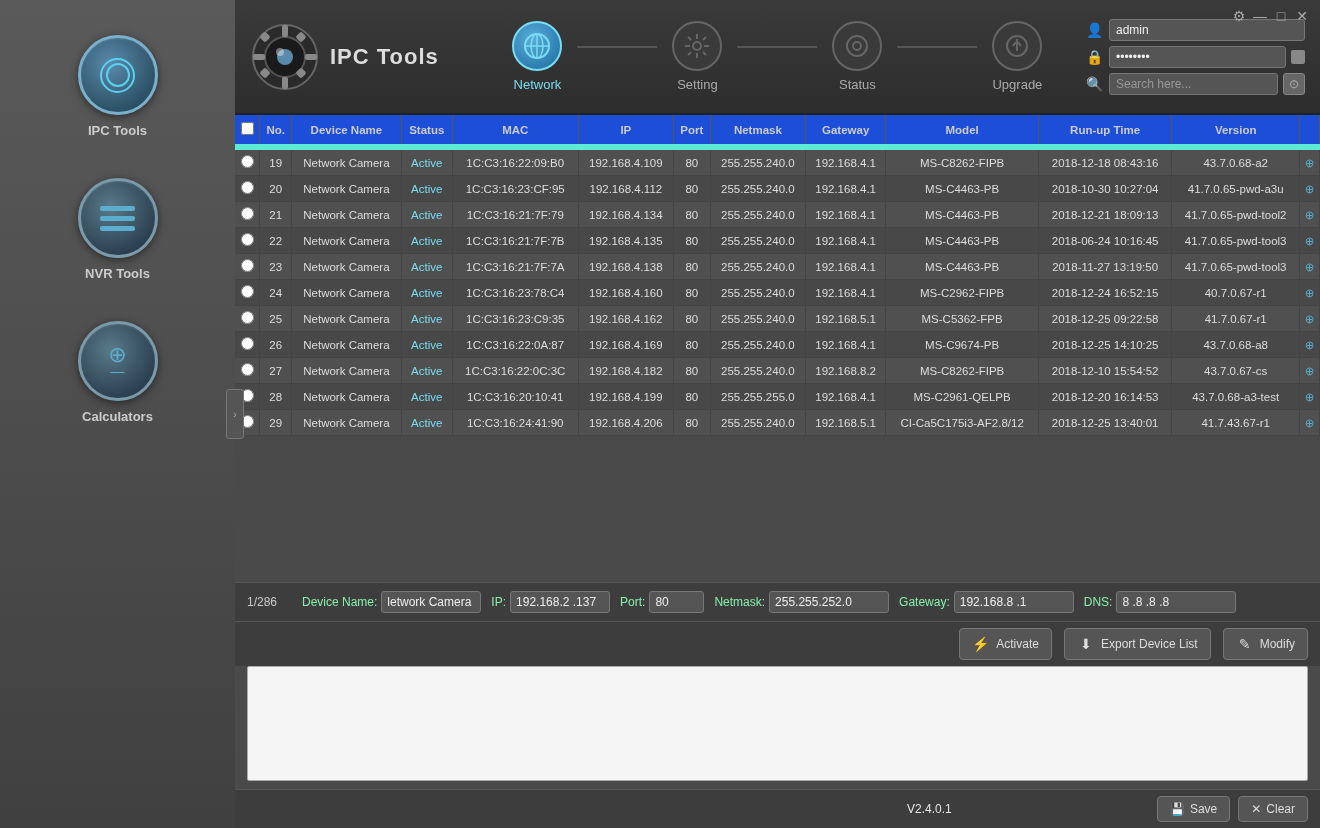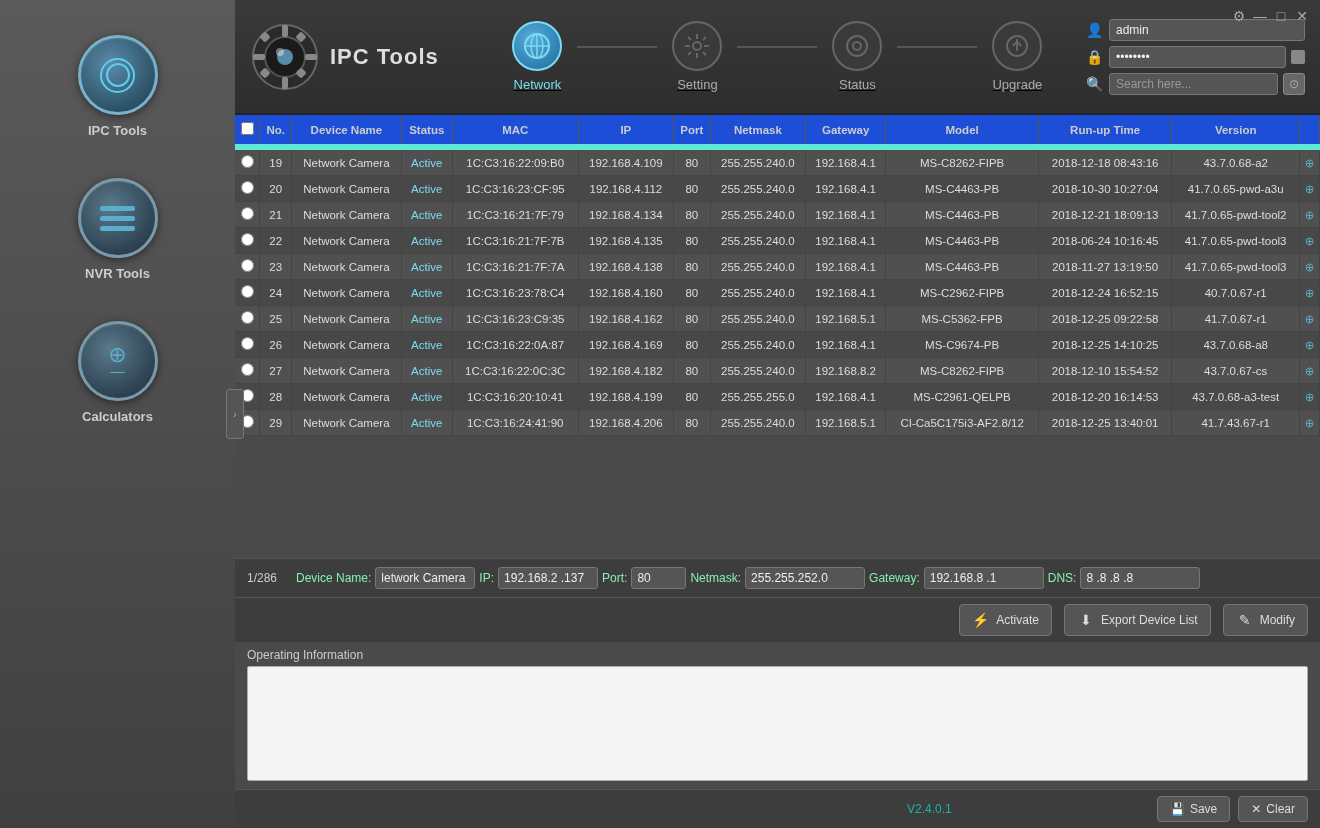--- a/index.html
+++ b/index.html
@@ -114,21 +114,20 @@
       letter-spacing: 1px;
     }
 
     .nav-steps {
       flex: 1;
       display: flex;
       align-items: center;
       justify-content: center;
       gap: 0;
       position: relative;
-      text-decoration: underline;
     }
     .nav-step {
       display: flex;
       flex-direction: column;
       align-items: center;
       gap: 6px;
       cursor: pointer;
       padding: 0 15px;
     }
     .nav-step-circle {
@@ -271,21 +270,21 @@
     .table-scroll::-webkit-scrollbar { width: 10px; }
     .table-scroll::-webkit-scrollbar-track { background: #3a3a3a; }
     .table-scroll::-webkit-scrollbar-thumb { background: #6a6a6a; border-radius: 3px; }
 
     
     .form-bar {
       background: #3d3d3d;
       padding: 8px 12px;
       display: flex;
       align-items: center;
-      gap: 4px;
+      gap: 10px;
       border-top: 1px solid #555;
       flex-wrap: wrap;
     }
     .form-count {
       color: #ccc;
       font-size: 12px;
       min-width: 45px;
     }
     .form-field {
       display: flex;
@@ -363,21 +362,21 @@
     
     .footer {
       background: #3d3d3d;
       padding: 6px 12px;
       display: flex;
       align-items: center;
       justify-content: space-between;
       border-top: 1px solid #555;
     }
     .footer-version {
-      color: #14b8a6;
+      color: #e5e5e5;
       font-size: 12px;
       flex: 1;
       text-align: center;
     }
     .footer-btns {
       display: flex;
       gap: 8px;
     }
     .footer-btn {
       display: flex;
@@ -800,21 +799,20 @@
       <span class="action-btn-icon">⬇</span>
       <span>Export Device List</span>
     </button>
     <button class="action-btn">
       <span class="action-btn-icon">✎</span>
       <span>Modify</span>
     </button>
   </div>
 
   <div class="op-info-area">
-    <div class="op-info-label">Operating Information</div>
     <div class="op-info-box"></div>
   </div>
 
   <div class="footer">
     <div style="flex:1"></div>
     <span class="footer-version">V2.4.0.1</span>
     <div class="footer-btns">
       <button class="footer-btn">
         <span>💾</span>
         <span>Save</span>

